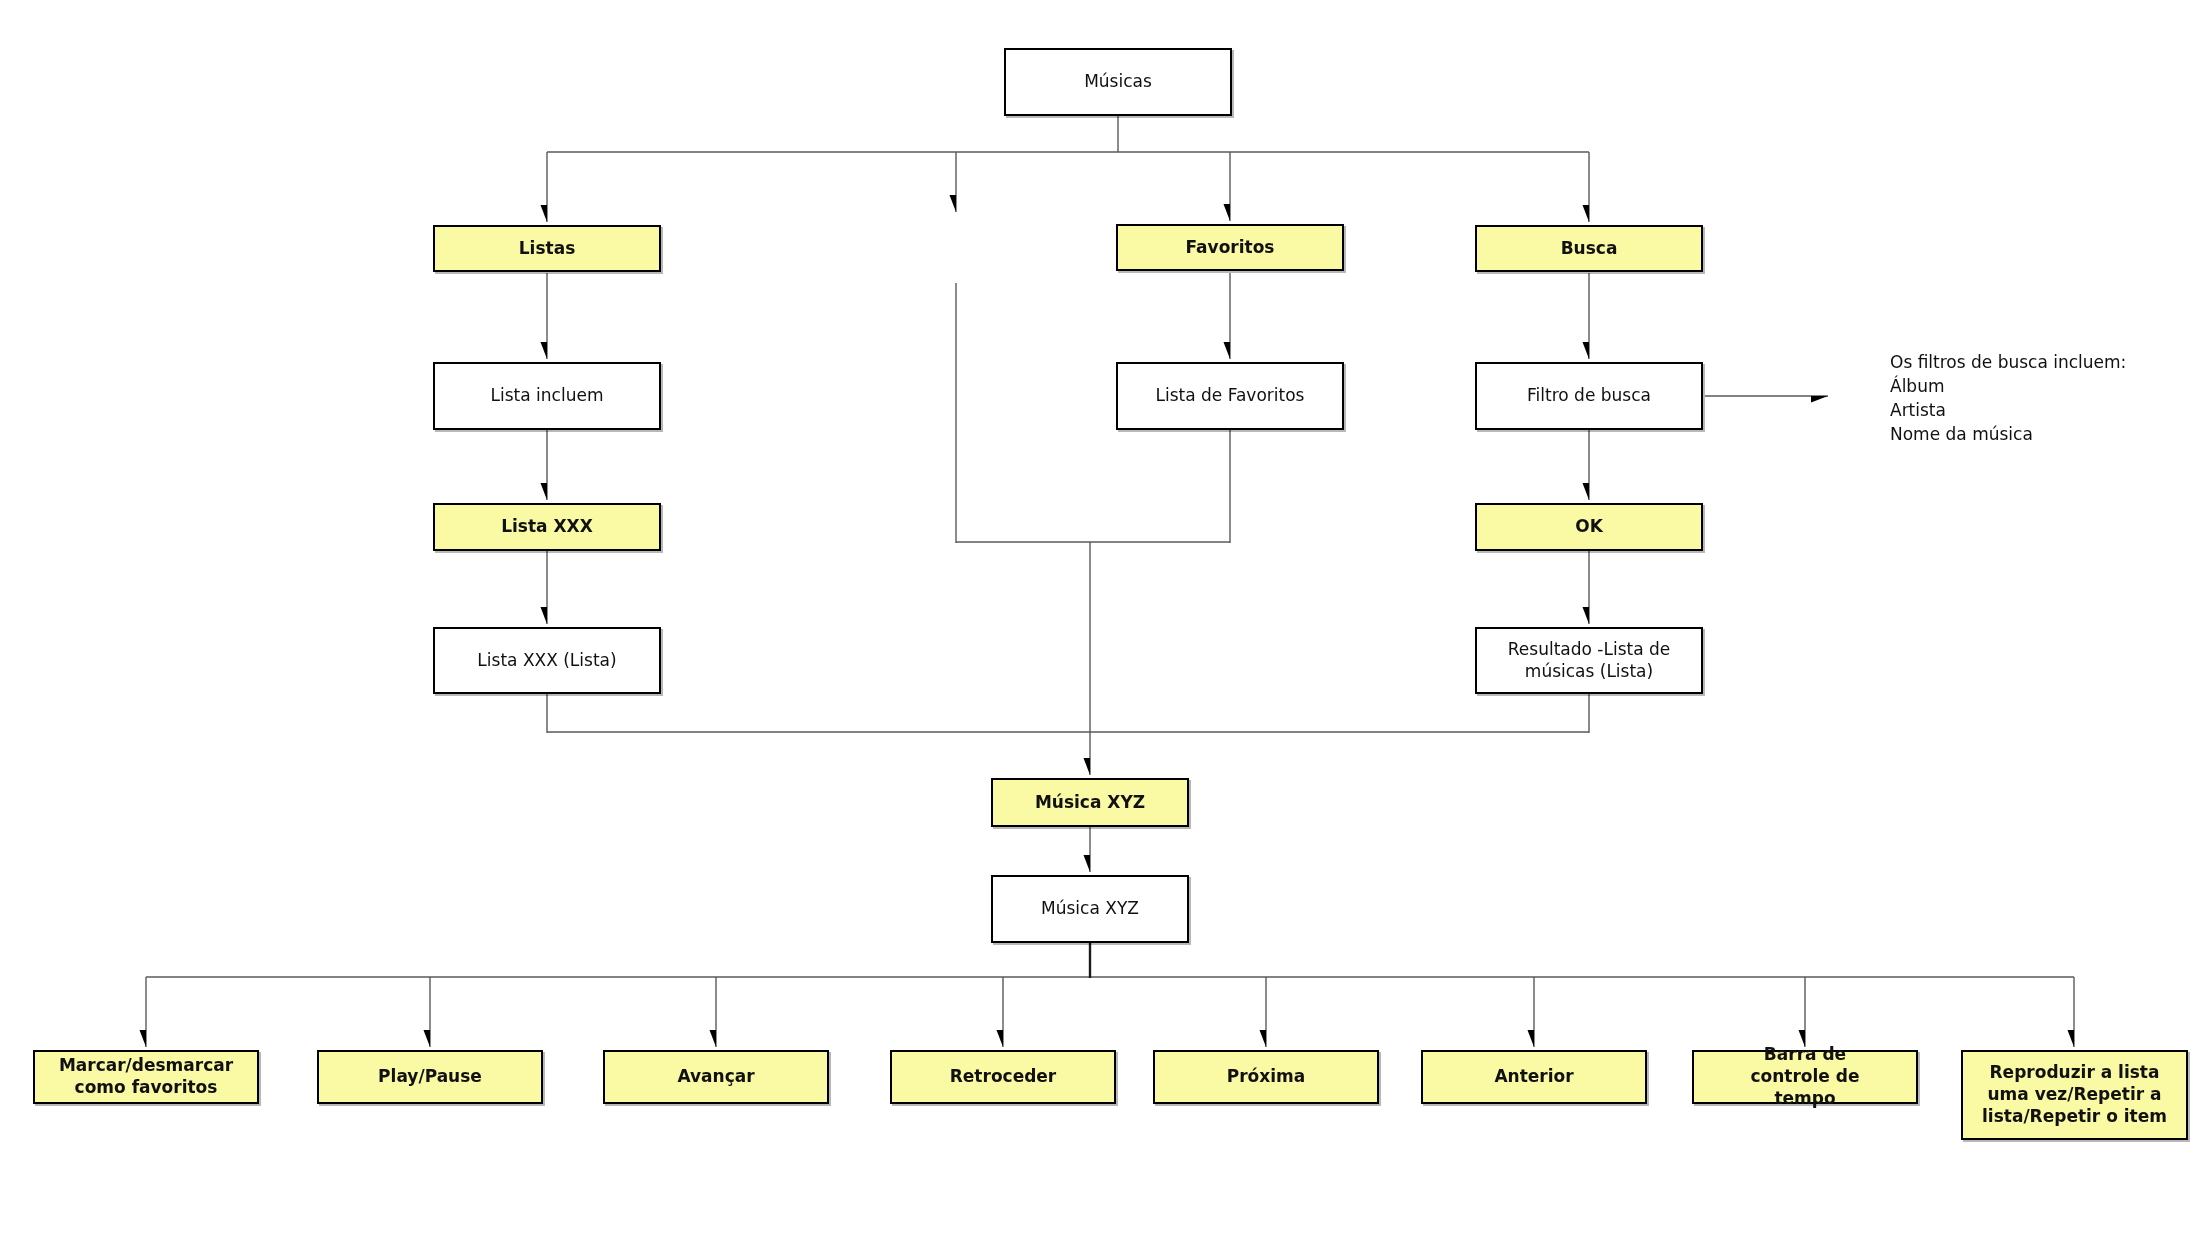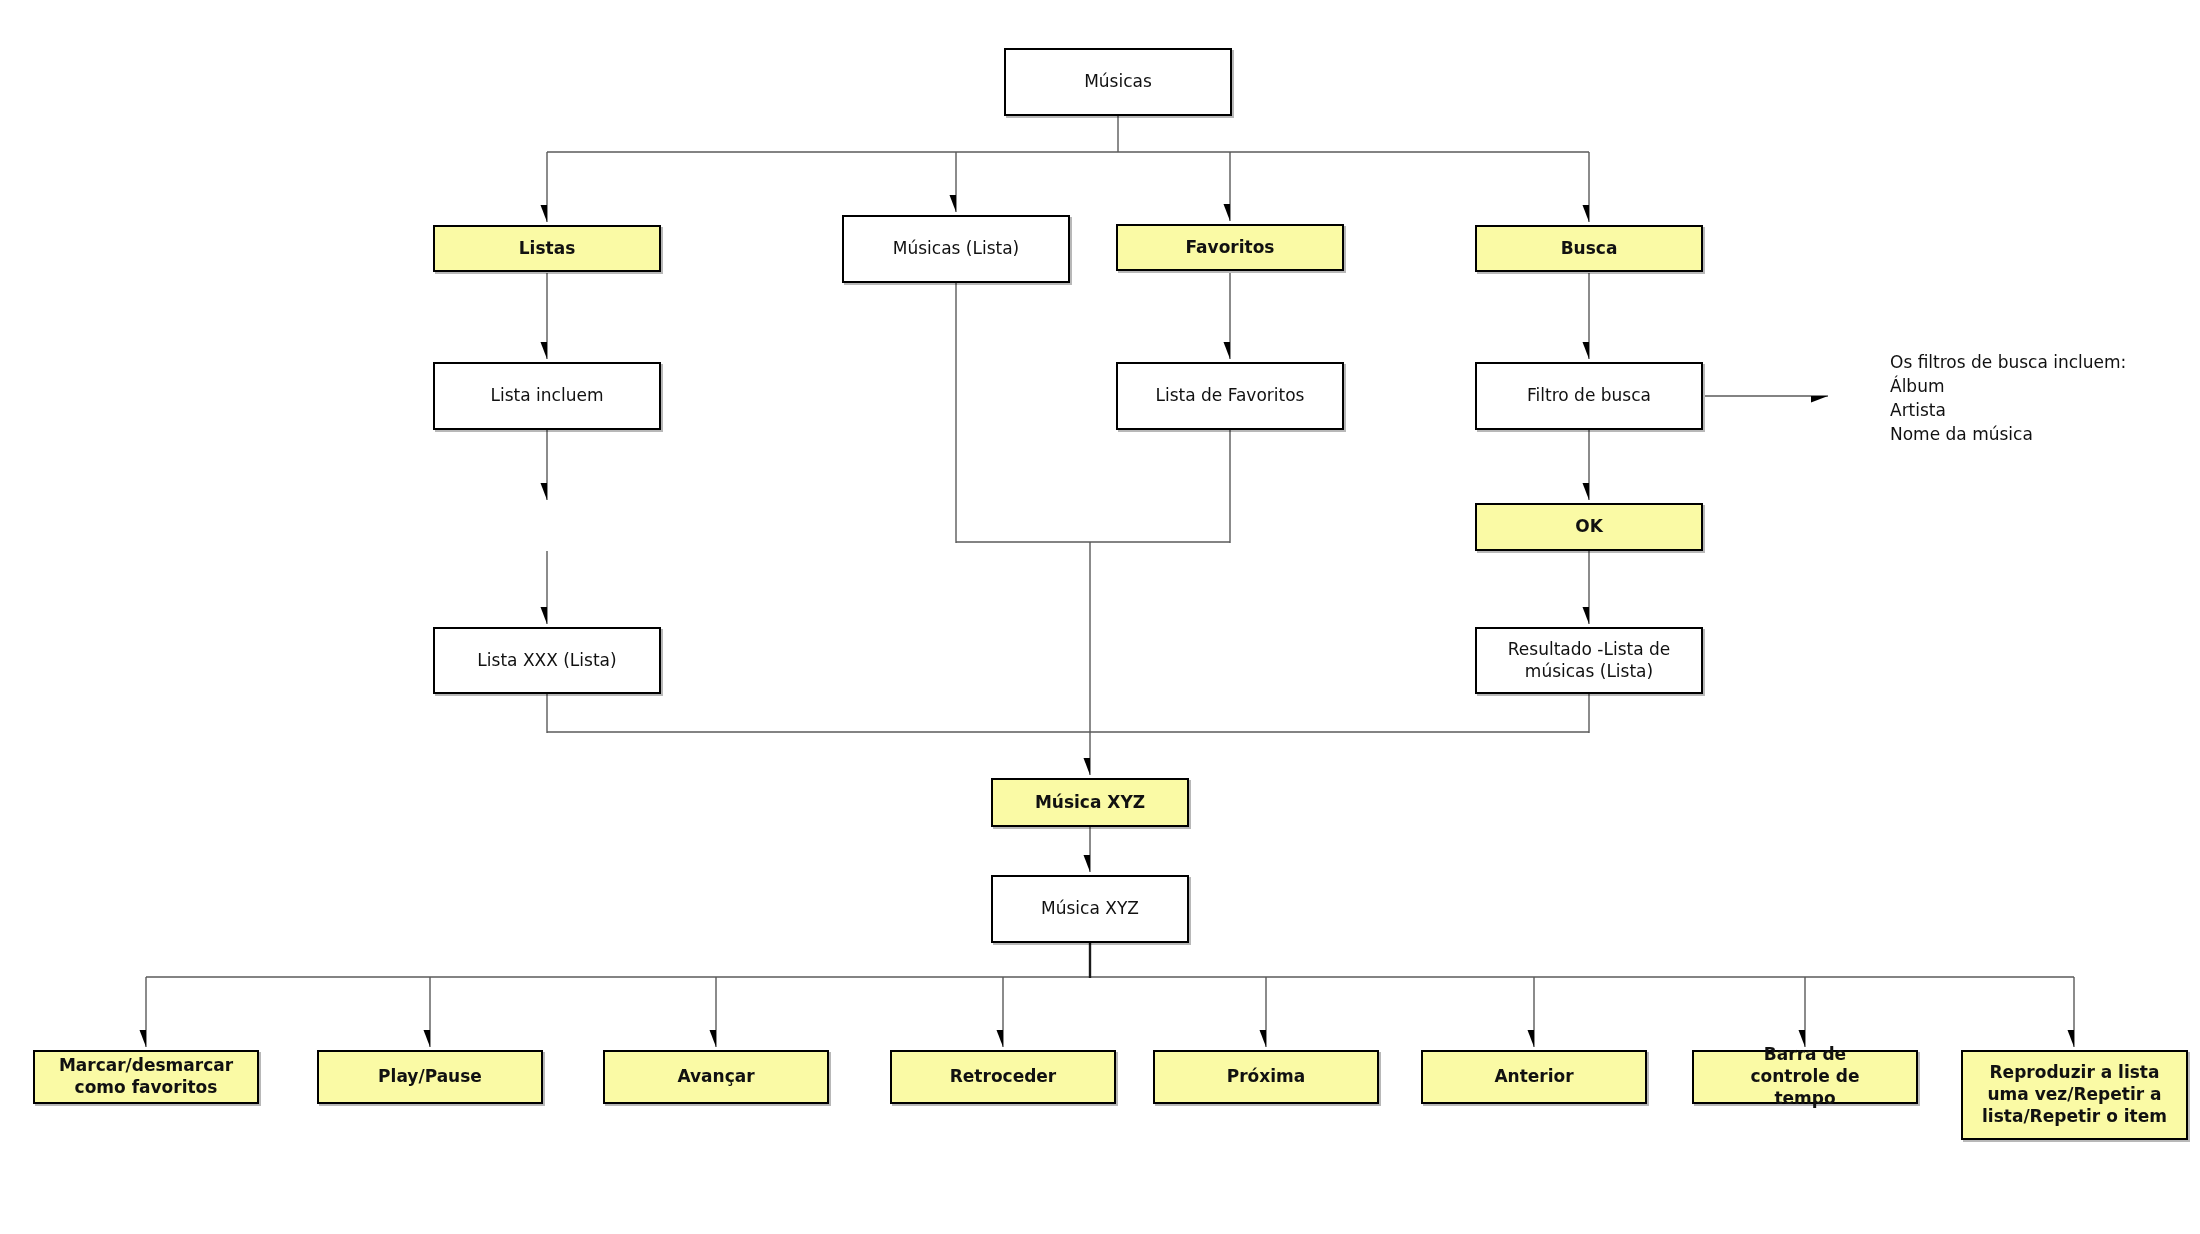--- a/index.html
+++ b/index.html
@@ -70,23 +70,20 @@
     </g>
   </svg>
 
   <div class="node" style="left:1004px;top:48px;width:228px;height:68px">
     <span>Músicas</span>
   </div>
 
   <div class="node yellow" style="left:433px;top:225px;width:228px;height:47px">
     <span>Listas</span>
   </div>
-  <div class="node" style="left:842px;top:215px;width:228px;height:68px">
-    <span>Músicas (Lista)</span>
-  </div>
   <div class="node yellow" style="left:1116px;top:224px;width:228px;height:47px">
     <span>Favoritos</span>
   </div>
   <div class="node yellow" style="left:1475px;top:225px;width:228px;height:47px">
     <span>Busca</span>
   </div>
 
   <div class="node" style="left:433px;top:362px;width:228px;height:68px">
     <span>Lista incluem</span>
   </div>
@@ -97,20 +94,23 @@
     <span>Filtro de busca</span>
   </div>
 
   <div class="annotation" style="left:1849px;top:350px">
     <div>Os filtros de busca incluem:</div>
     <div>Álbum</div>
     <div>Artista</div>
     <div>Nome da música</div>
   </div>
 
+  <div class="node yellow" style="left:433px;top:503px;width:228px;height:48px">
+    <span>Lista XXX</span>
+  </div>
   <div class="node yellow" style="left:1475px;top:503px;width:228px;height:48px">
     <span>OK</span>
   </div>
 
   <div class="node" style="left:433px;top:627px;width:228px;height:67px">
     <span>Lista XXX (Lista)</span>
   </div>
   <div class="node" style="left:1475px;top:627px;width:228px;height:67px">
     <span style="max-width:195px">Resultado -Lista de músicas (Lista)</span>
   </div>

